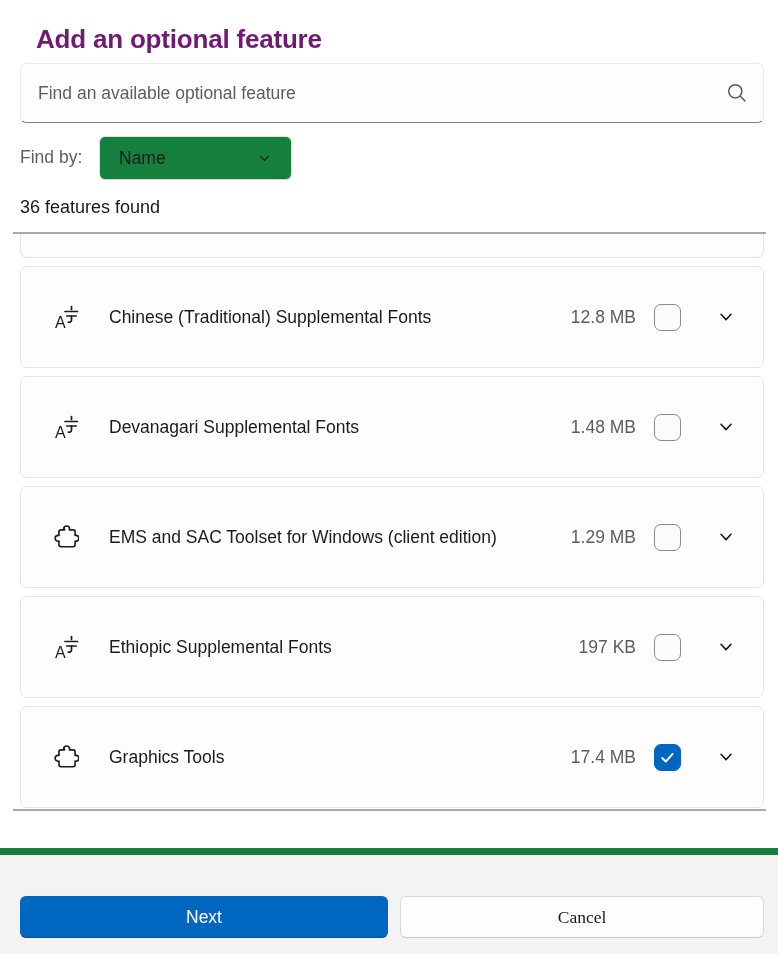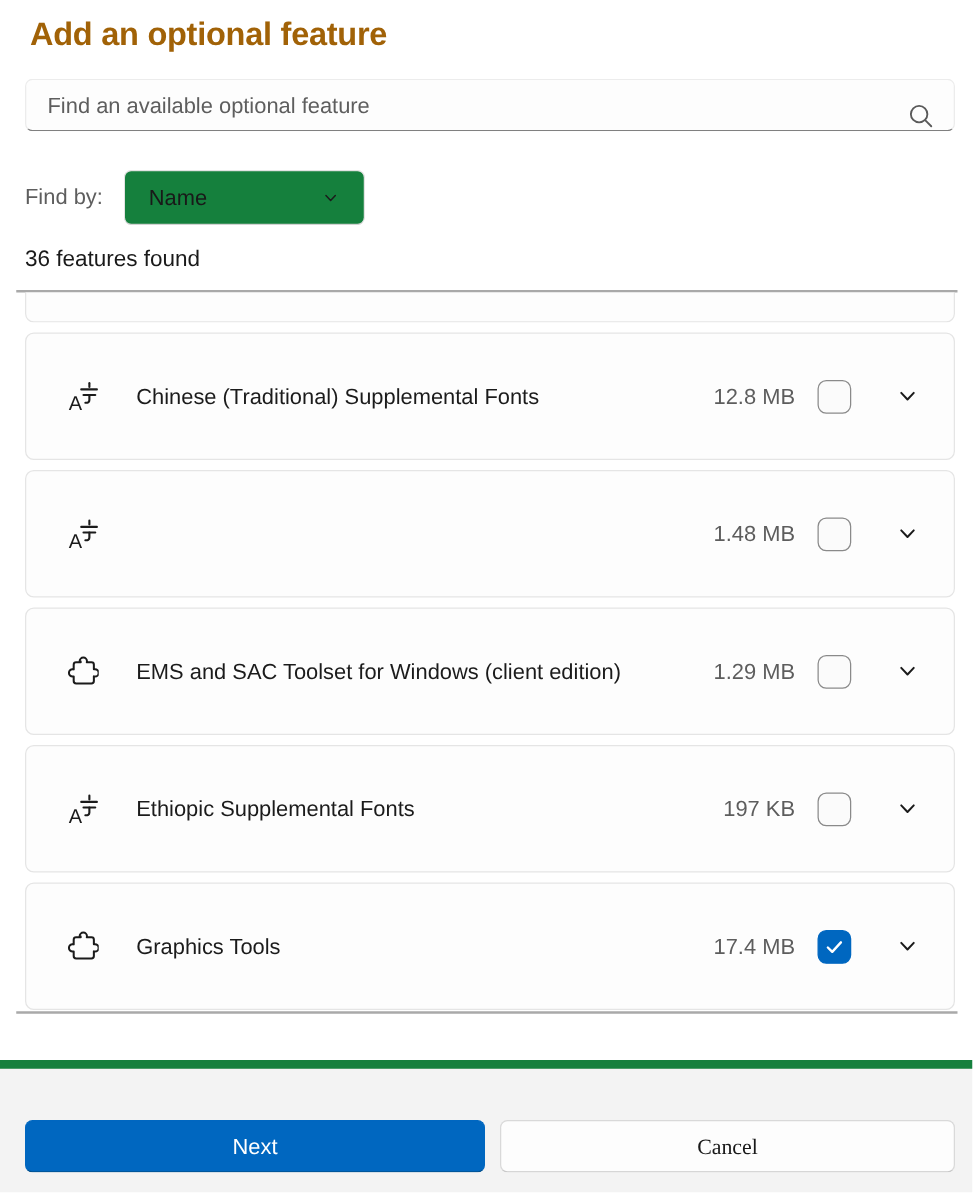--- a/index.html
+++ b/index.html
@@ -6,30 +6,30 @@
   body{
     width:778px;height:954px;position:relative;overflow:hidden;
     background:#ffffff;
     font-family:"Liberation Sans", sans-serif;
     -webkit-font-smoothing:antialiased;
   }
   :root{ --accent:#0067c0; }
 
   
   .page-title{
-    position:absolute;left:20px;top:8px;margin:4px;
-    font-size:26px;font-weight:700;color:#a16207;letter-spacing:-0.2px;
+    position:absolute;left:20px;top:8px;margin:16px;
+    font-size:26px;font-weight:700;color:#701a75;letter-spacing:-0.2px;
   }
 
   
   .search-box{
-    position:absolute;left:20px;top:63px;width:744px;height:42px;
+    position:absolute;left:20px;top:63px;width:744px;height:60px;
     box-sizing:border-box;background:#fdfdfd;
     border:1px solid #ececec;border-bottom:1px solid #808080;
-    border-radius:6px;display:flex;align-items:flex-end;
+    border-radius:6px;display:flex;align-items:center;
   }
   .search-box input{
     flex:1;border:none;outline:none;background:transparent;
     font-family:inherit;font-size:17.5px;color:#1a1a1a;
     padding:0 10px 0 17px;height:100%;
   }
   .search-box input::placeholder{color:#5e5e5e;opacity:1;}
   .search-icon{width:22px;height:22px;margin-right:15px;flex:none;display:flex;}
 
   
@@ -163,20 +163,21 @@
         <svg viewBox="0 0 26 26" fill="none" xmlns="http://www.w3.org/2000/svg">
     <text x="2" y="24" font-size="16" fill="#1b1b1b" font-family="inherit">A</text>
     <g stroke="#1b1b1b" stroke-width="1.7" stroke-linecap="round" fill="none">
       <path d="M18.5 2.5v3"></path>
       <path d="M12 7.5h12.5"></path>
       <path d="M13.8 12h9.4"></path>
       <path d="M18.5 12v4c0 1.8-1.4 2.4-3.2 2.2"></path>
     </g>
   </svg>
       </span>
+    <span class="row-title">Devanagari Supplemental Fonts</span>
     <span class="row-size">1.48 MB</span>
     <span class="checkbox"></span>
     <span class="chev">
         <svg viewBox="0 0 20 20" fill="none" xmlns="http://www.w3.org/2000/svg">
     <path d="M5 7.3l5 5.3 5-5.3" stroke="#1b1b1b" stroke-width="1.6" stroke-linecap="round" stroke-linejoin="round"></path>
   </svg>
       </span>
   </div>
     <div class="card feature-row" style="top: 486px;">
     <span class="row-icon">

